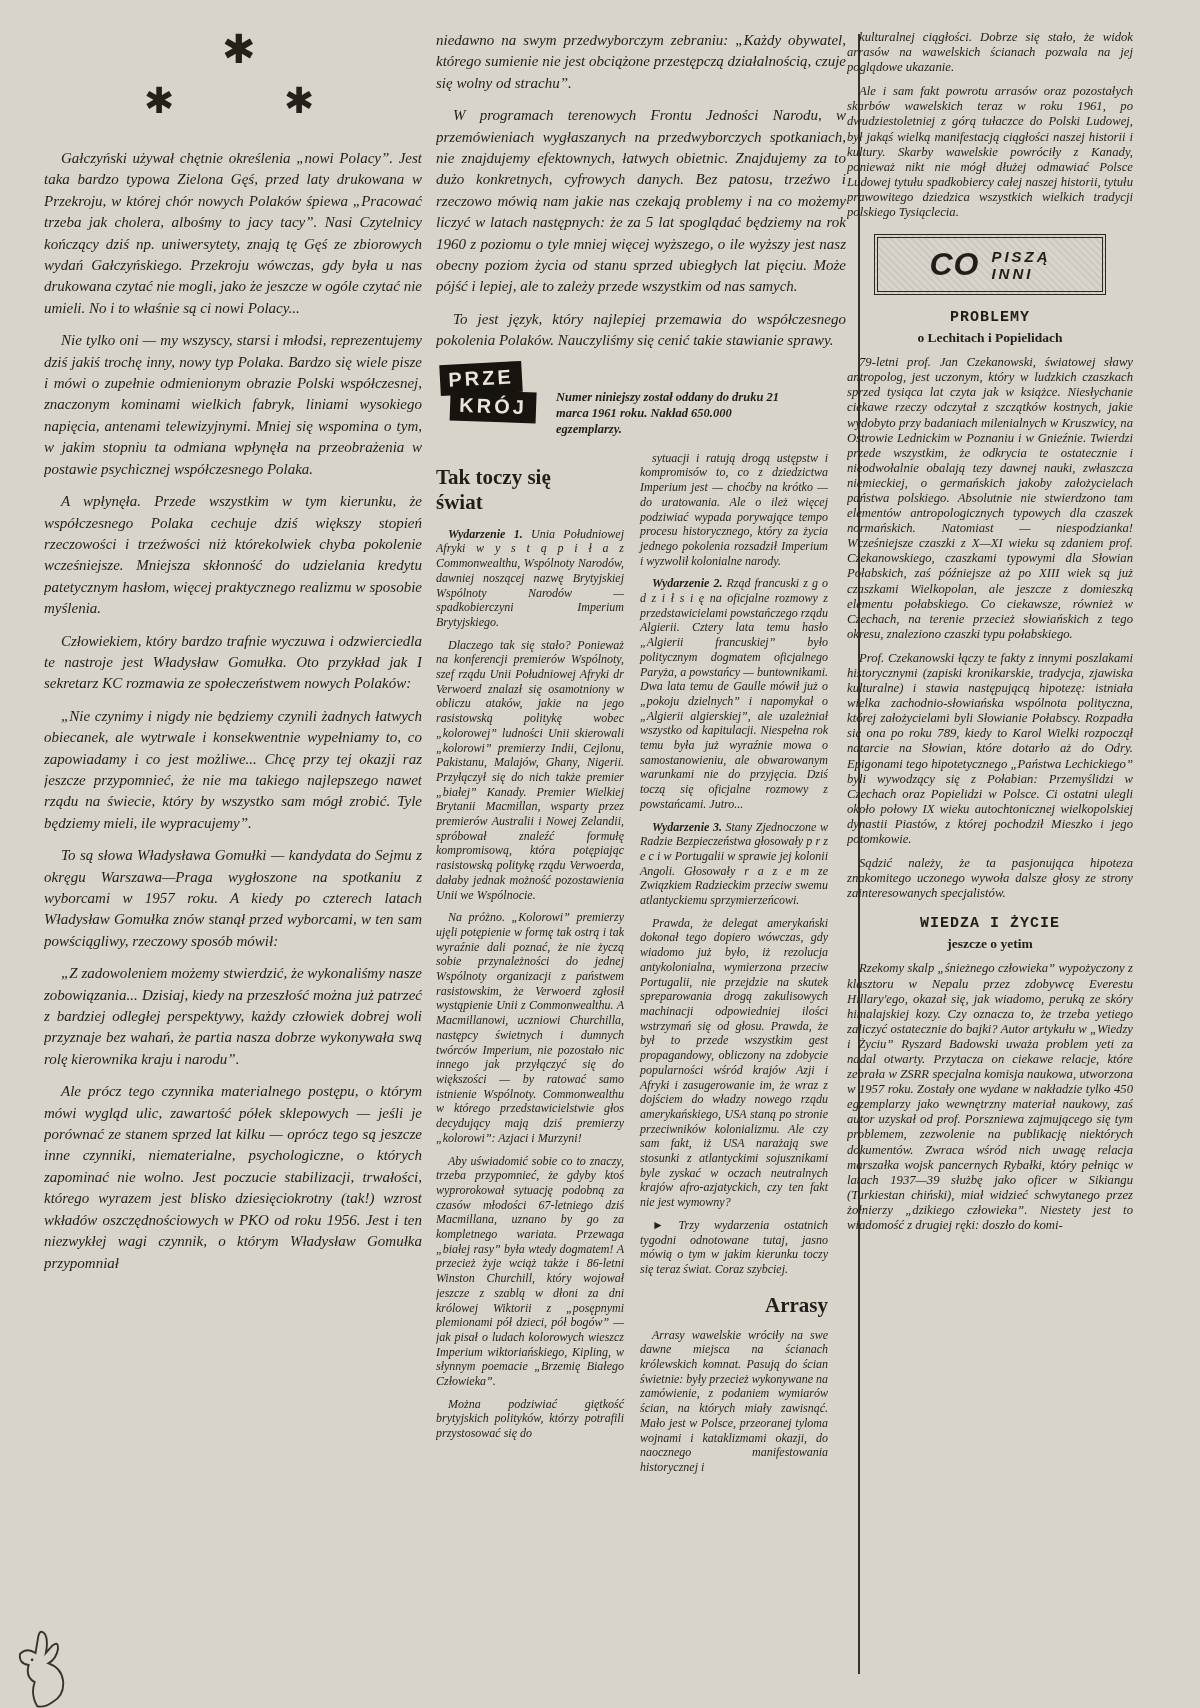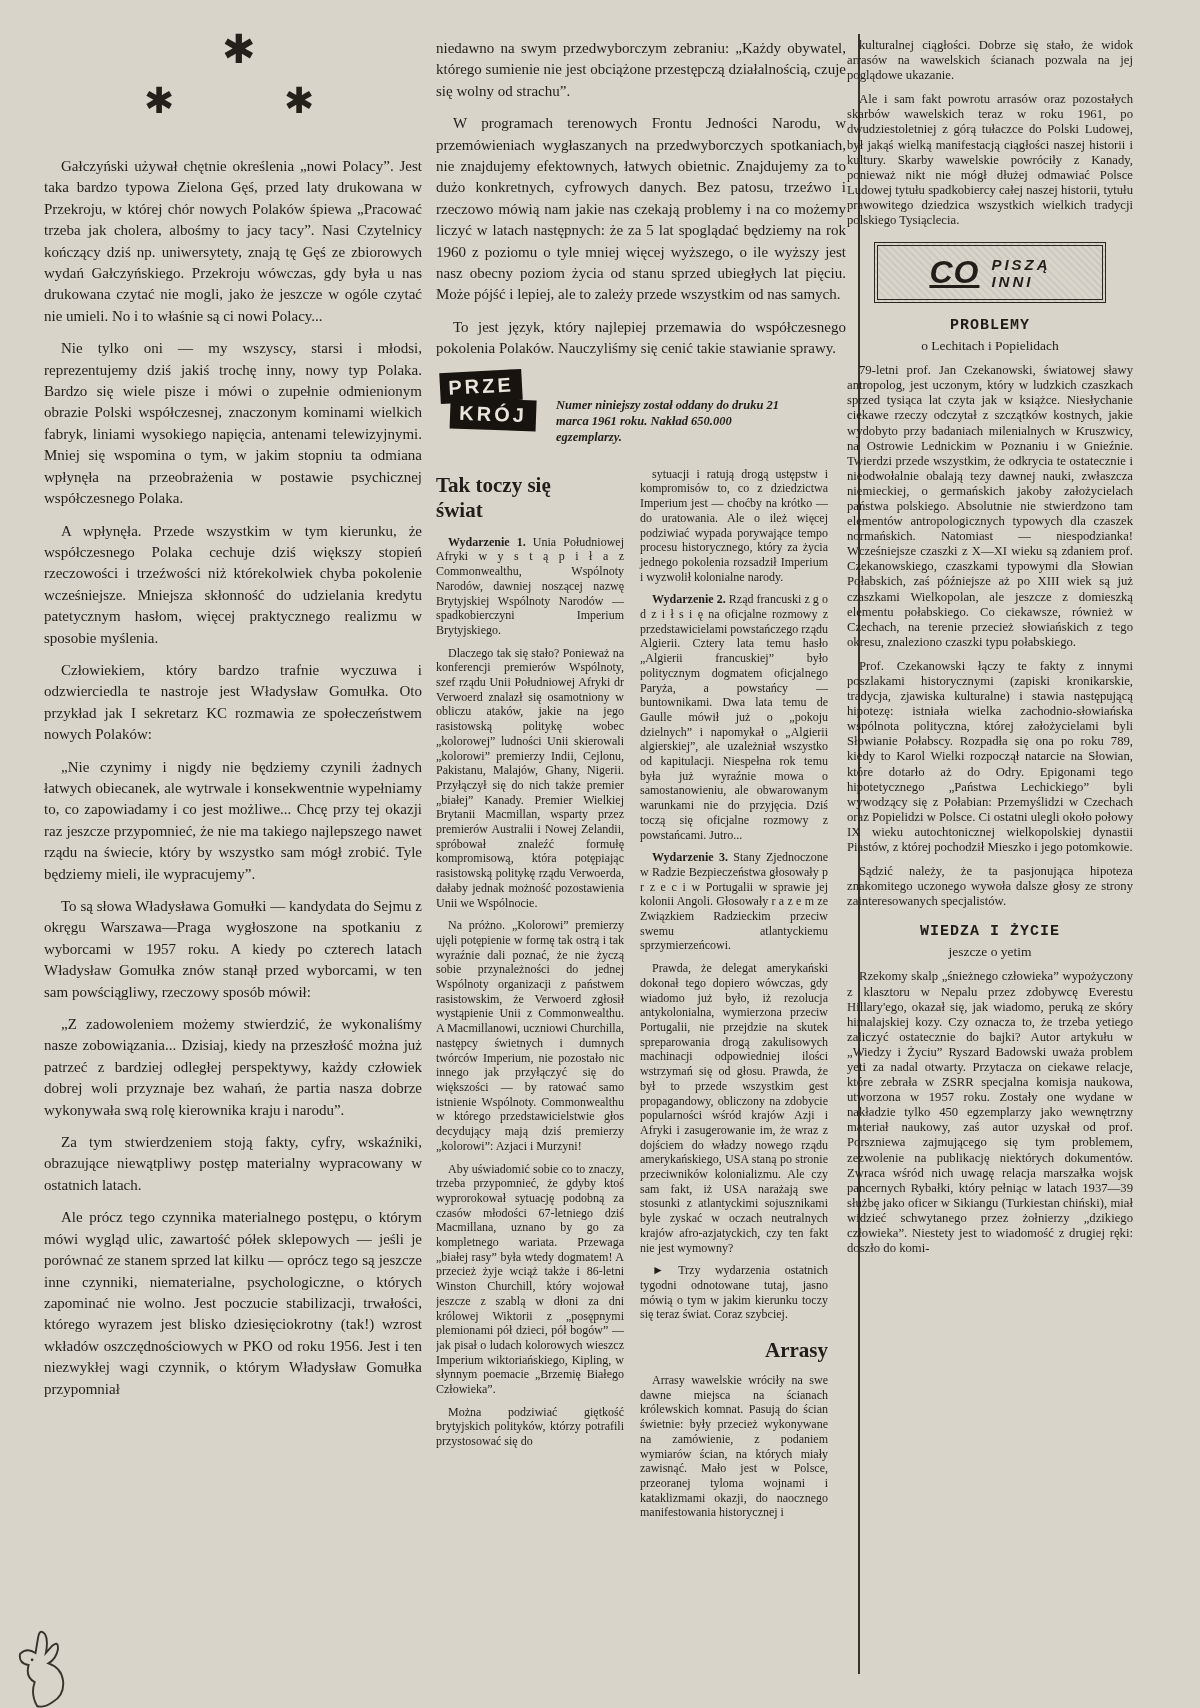--- a/index.html
+++ b/index.html
@@ -11,45 +11,45 @@
   .col2{left:436px;width:410px;height:1665px;}
   .col3{left:847px;width:286px;height:1668px;}
   .vrule{position:absolute;left:858px;top:34px;width:2px;height:1640px;background:#37332c;}
 
   .stars{position:relative;height:118px;}
   .star{position:absolute;font-family:"DejaVu Sans",sans-serif;color:#24211b;}
   .s1{left:178px;top:-4px;font-size:40px;}
   .s2{left:100px;top:50px;font-size:36px;}
   .s3{left:240px;top:50px;font-size:36px;}
 
-  .paras p{margin:8px 0 11px 0;text-align:justify;text-indent:17px;}
+  .paras p{margin:0 0 11px 0;text-align:justify;text-indent:17px;font-style:italic;}
   .col1 .paras p, #col2-paras p{font-size:15px;line-height:21.4px;}
   p.noindent{text-indent:0;}
   .paras b{font-weight:bold;}
 
   .col2-lower{border-left:2px solid #37332c;padding-left:10px;margin-left:-12px;margin-top:10px;}
   .logo-row{display:flex;align-items:flex-start;margin:6px 0 14px 4px;}
   .logo{width:92px;flex:none;}
   .logo-line{background:#17140f;color:#e9e5da;font-weight:bold;font-size:20px;text-align:center;padding:4px 4px;letter-spacing:3px;font-family:"Liberation Sans",sans-serif;}
   .logo-l1{transform:rotate(-3deg);width:74px;}
   .logo-l2{transform:rotate(2deg) translateY(-3px);width:78px;margin-left:10px;}
   .imprint{font-style:italic;font-weight:bold;font-size:12.5px;line-height:16px;width:240px;margin:26px 0 0 24px;}
 
   .world{display:flex;gap:16px;}
   .wcol{width:188px;flex:none;}
   .world-title{font-size:21px;font-weight:bold;text-align:left;margin:14px 0 12px 0;line-height:25px;}
   .arrasy-title{font-size:21px;font-weight:bold;text-align:right;margin:16px 0 10px 0;}
   .small p{font-size:12px;line-height:14.7px;margin-bottom:8px;text-indent:12px;}
 
   .small3 p{font-size:12.7px;line-height:15.1px;margin-bottom:9px;text-indent:12px;}
   .badge{width:208px;margin:14px auto 10px auto;border:4px double #2a2620;padding:8px 8px;display:flex;align-items:center;justify-content:center;gap:12px;background:repeating-linear-gradient(45deg,rgba(0,0,0,0.05) 0 2px,transparent 2px 5px);}
-  .badge-big{font-size:32px;font-weight:bold;font-style:italic;letter-spacing:1px;font-family:"Liberation Sans",sans-serif;text-decoration:underline;}
+  .badge-big{font-size:32px;font-weight:bold;font-style:italic;letter-spacing:1px;font-family:"Liberation Sans",sans-serif;}
   .badge-smalls{font-weight:bold;font-style:italic;font-size:15px;line-height:17px;letter-spacing:3px;font-family:Liberation Sans, sans-serif;}
   .col3 h3{font-size:15px;font-weight:bold;text-align:center;letter-spacing:1px;margin:14px 0 4px 0;font-family:Liberation Mono, monospace;}
-  .col3 h4{font-size:13.5px;font-weight:normal;text-align:center;margin:2px 0 9px 0;}
+  .col3 h4{font-size:13.5px;font-weight:bold;text-align:center;margin:2px 0 9px 0;}
 
   .rabbit{position:absolute;left:6px;top:1622px;width:90px;height:86px;}
 </style>
 </head>
 <body>
 
 <div class="page">
 
   <div class="col col1">
     <div class="stars">
@@ -58,21 +58,20 @@
       <span class="star s3">✱</span>
     </div>
     <div class="paras" id="col1-paras">
         <p><span>Gałczyński używał chętnie określenia „nowi Polacy”. Jest taka bardzo typowa Zielona Gęś, przed laty drukowana w Przekroju, w której chór nowych Polaków śpiewa „Pracować trzeba jak cholera, albośmy to jacy tacy”. Nasi Czytelnicy kończący dziś np. uniwersytety, znają tę Gęś ze zbiorowych wydań Gałczyńskiego. Przekroju wówczas, gdy była u nas drukowana czytać nie mogli, jako że jeszcze w ogóle czytać nie umieli. No i to właśnie są ci nowi Polacy...</span></p>
         <p><span>Nie tylko oni — my wszyscy, starsi i młodsi, reprezentujemy dziś jakiś trochę inny, nowy typ Polaka. Bardzo się wiele pisze i mówi o zupełnie odmienionym obrazie Polski współczesnej, znaczonym kominami wielkich fabryk, liniami wysokiego napięcia, antenami telewizyjnymi. Mniej się wspomina o tym, w jakim stopniu ta odmiana wpłynęła na przeobrażenia w postawie psychicznej współczesnego Polaka.</span></p>
         <p><span>A wpłynęła. Przede wszystkim w tym kierunku, że współczesnego Polaka cechuje dziś większy stopień rzeczowości i trzeźwości niż którekolwiek chyba pokolenie wcześniejsze. Mniejsza skłonność do udzielania kredytu patetycznym hasłom, więcej praktycznego realizmu w sposobie myślenia.</span></p>
         <p><span>Człowiekiem, który bardzo trafnie wyczuwa i odzwierciedla te nastroje jest Władysław Gomułka. Oto przykład jak I sekretarz KC rozmawia ze społeczeństwem nowych Polaków:</span></p>
         <p><span>„Nie czynimy i nigdy nie będziemy czynili żadnych łatwych obiecanek, ale wytrwale i konsekwentnie wypełniamy to, co zapowiadamy i co jest możliwe... Chcę przy tej okazji raz jeszcze przypomnieć, że nie ma takiego najlepszego nawet rządu na świecie, który by wszystko sam mógł zrobić. Tyle będziemy mieli, ile wypracujemy”.</span></p>
         <p><span>To są słowa Władysława Gomułki — kandydata do Sejmu z okręgu Warszawa—Praga wygłoszone na spotkaniu z wyborcami w 1957 roku. A kiedy po czterech latach Władysław Gomułka znów stanął przed wyborcami, w ten sam powściągliwy, rzeczowy sposób mówił:</span></p>
         <p><span>„Z zadowoleniem możemy stwierdzić, że wykonaliśmy nasze zobowiązania... Dzisiaj, kiedy na przeszłość można już patrzeć z bardziej odległej perspektywy, każdy człowiek dobrej woli przyznaje bez wahań, że partia nasza dobrze wykonywała swą rolę kierownika kraju i narodu”.</span></p>
-        <p><span>Za tym stwierdzeniem stoją fakty, cyfry, wskaźniki, obrazujące niewątpliwy postęp materialny wypracowany w ostatnich latach.</span></p>
         <p><span>Ale prócz tego czynnika materialnego postępu, o którym mówi wygląd ulic, zawartość półek sklepowych — jeśli je porównać ze stanem sprzed lat kilku — oprócz tego są jeszcze inne czynniki, niematerialne, psychologiczne, o których zapominać nie wolno. Jest poczucie stabilizacji, trwałości, którego wyrazem jest blisko dziesięciokrotny (tak!) wzrost wkładów oszczędnościowych w PKO od roku 1956. Jest i ten niezwykłej wagi czynnik, o którym Władysław Gomułka przypomniał</span></p>
       </div>
   </div>
 
   <div class="vrule"></div>
 
   <div class="col col2">
     <div class="paras" id="col2-paras">
         <p class="noindent"><span>niedawno na swym przedwyborczym zebraniu: „Każdy obywatel, którego sumienie nie jest obciążone przestępczą działalnością, czuje się wolny od strachu”.</span></p>
         <p><span>W programach terenowych Frontu Jedności Narodu, w przemówieniach wygłaszanych na przedwyborczych spotkaniach, nie znajdujemy efektownych, łatwych obietnic. Znajdujemy za to dużo konkretnych, cyfrowych danych. Bez patosu, trzeźwo i rzeczowo mówią nam jakie nas czekają problemy i na co możemy liczyć w latach następnych: że za 5 lat spoglądać będziemy na rok 1960 z poziomu o tyle mniej więcej wyższego, o ile wyższy jest nasz obecny poziom życia od stanu sprzed ubiegłych lat pięciu. Może pójść i lepiej, ale to zależy przede wszystkim od nas samych.</span></p>

